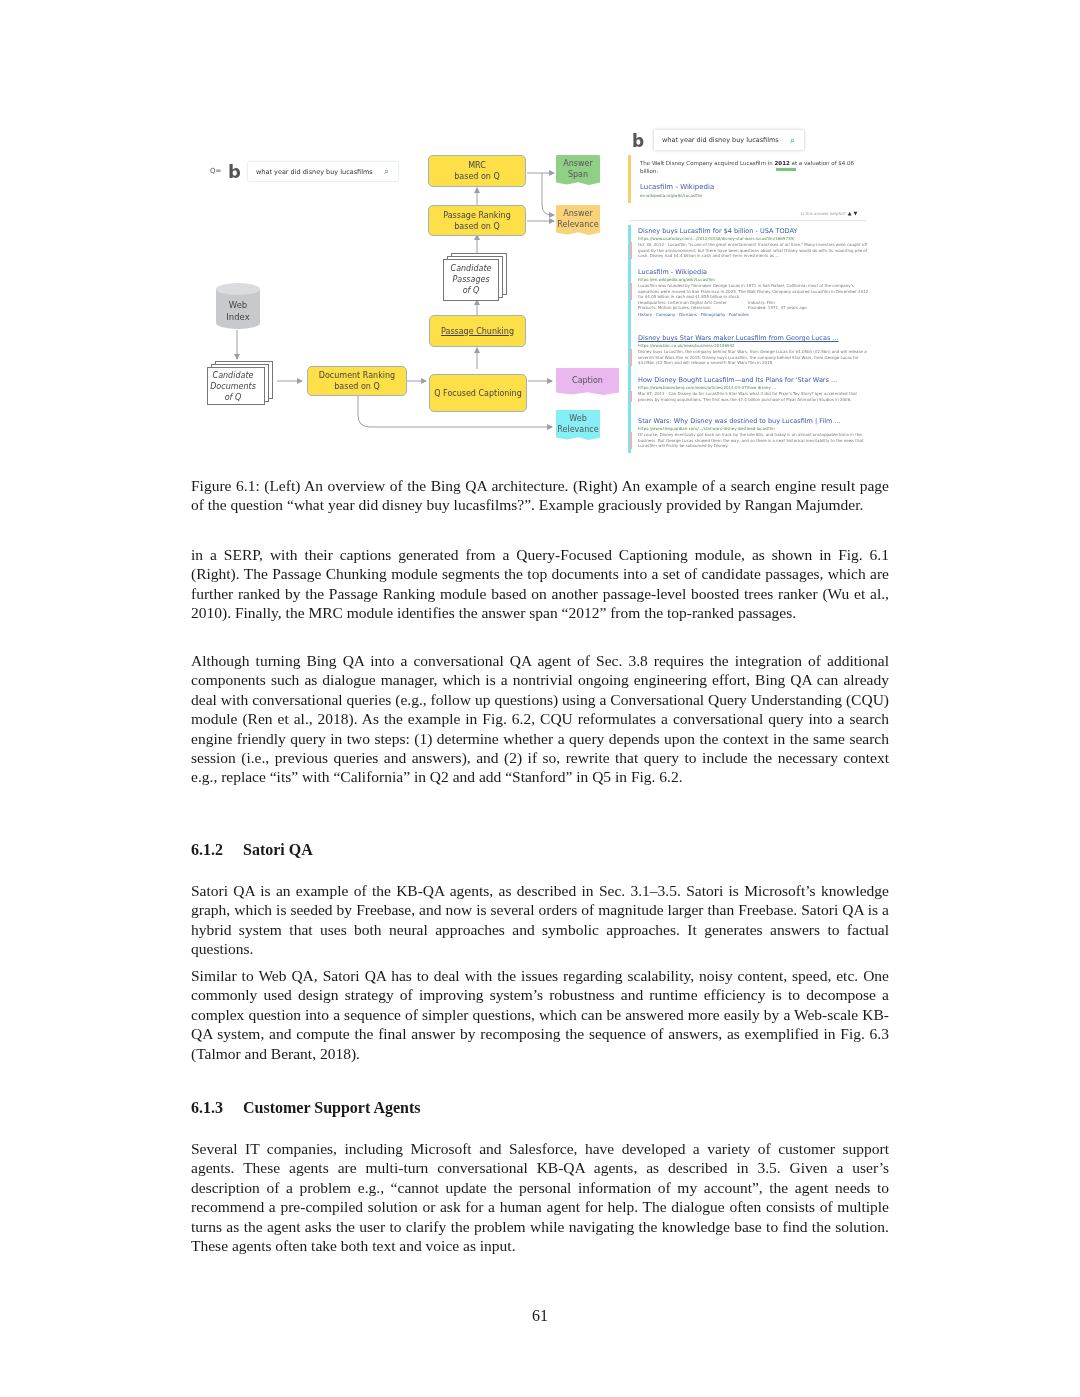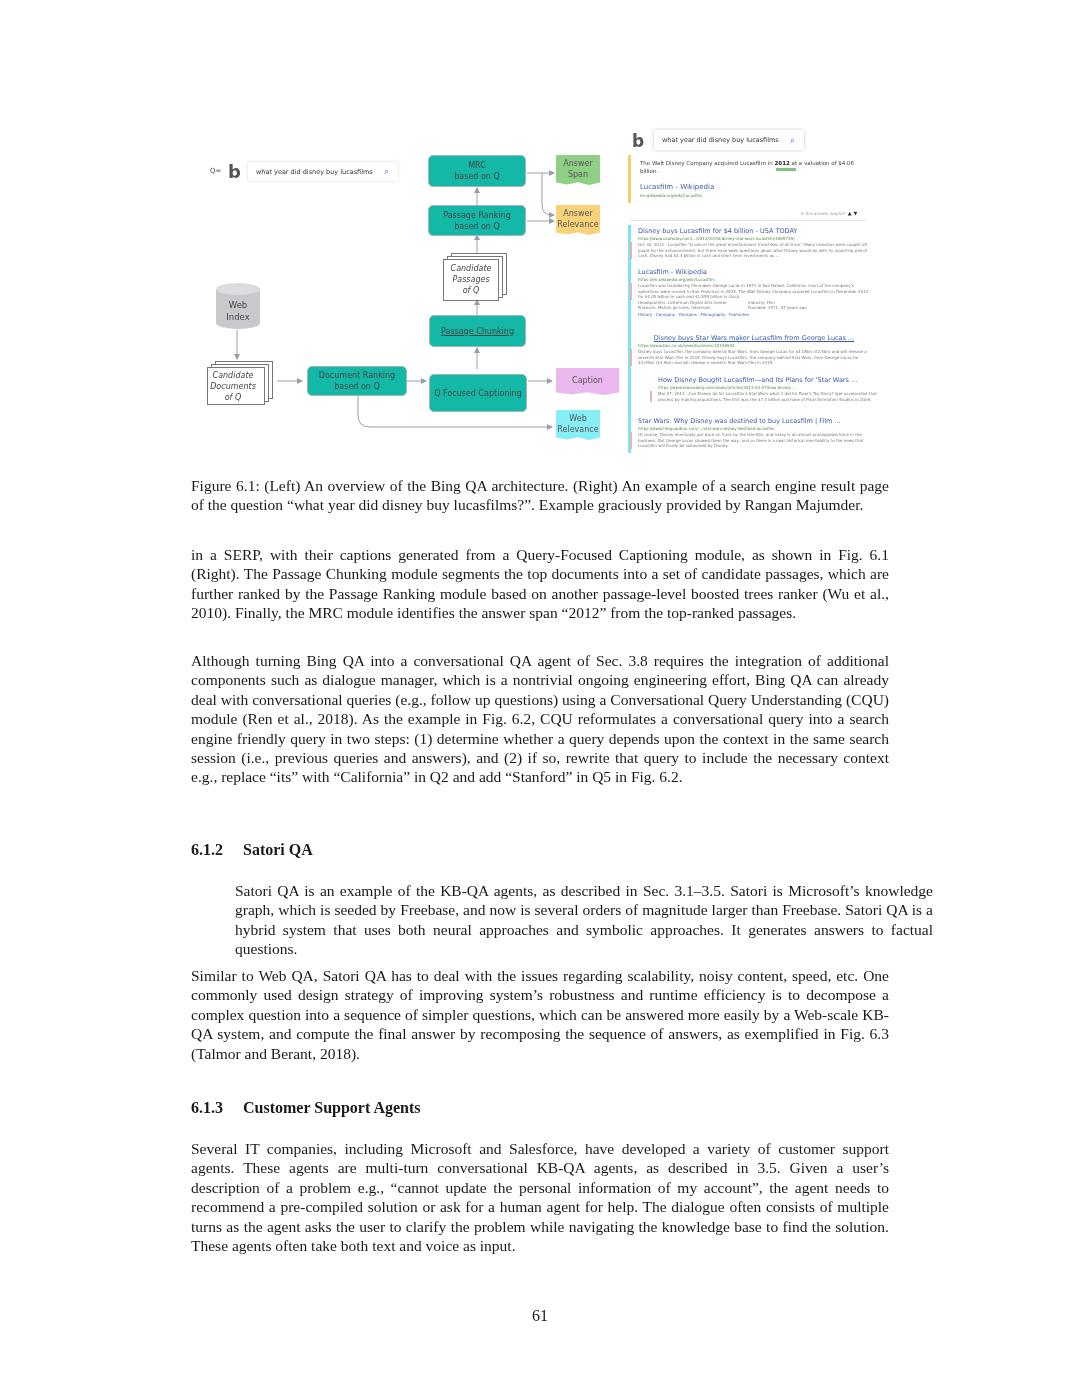--- a/index.html
+++ b/index.html
@@ -3,21 +3,21 @@
 <meta charset="utf-8">
 <style>
   * { box-sizing: border-box; margin: 0; padding: 0; }
   html, body { width: 1080px; height: 1397px; background: #ffffff; }
   body { position: relative; font-family: "Liberation Serif", serif; color: #1a1a1a; overflow: hidden; }
 
   
   .figure { position: absolute; left: 190px; top: 125px; width: 700px; height: 335px; }
   .diagram { position: absolute; left: 0; top: 0; width: 430px; height: 335px; font-family: "DejaVu Sans", sans-serif; }
   .diagram svg.wires { position: absolute; left: 0; top: 0; width: 430px; height: 335px; }
-  .dbox { position: absolute; background: #14b8a6; border: 1.5px solid #a8b0bc; border-radius: 5px;
+  .dbox { position: absolute; background: #fde047; border: 1.5px solid #a8b0bc; border-radius: 5px;
           font-size: 8px; color: #444; display: flex; align-items: center; justify-content: center;
           text-align: center; line-height: 11px; white-space: pre-line; }
   .tag { position: absolute; font-size: 8px; line-height: 11px; color: #555; display: flex; align-items: center;
          justify-content: center; text-align: center; white-space: pre-line;
          border-radius: 1px 1px 1px 1px; }
   .tag::after { content: ""; position: absolute; left: 0; right: 0; bottom: -3px; height: 4px;
                 background: inherit; clip-path: polygon(0 0,100% 0,100% 40%,75% 100%,50% 30%,25% 90%,0 40%); }
   .docstack { position: absolute; }
   .docstack .sheet { position: absolute; background: #fff; border: 1px solid #777; }
   .docstack .label { position: absolute; font-size: 8px; line-height: 11px; color: #444; text-align: center;
@@ -48,21 +48,21 @@
   .answer-card .txt b { color: #222; }
   .answer-card .hl { position: absolute; left: 148px; top: 13px; width: 20px; height: 3px; background: #7ec47e; }
   .answer-card .src-title { position: absolute; left: 12px; top: 28px; font-size: 7px; color: #3b5aa6; }
   .answer-card .src-url { position: absolute; left: 12px; top: 38px; font-size: 4px; color: #4a8a4a; }
   .feedback { position: absolute; left: 175px; top: 85px; font-size: 4px; color: #999; }
   .feedback span { color: #333; font-size: 5px; margin-left: 2px; }
   .serp-divider { position: absolute; left: 4px; top: 95px; width: 236px; height: 1px; background: #e3e3e3; }
   .webbar { position: absolute; left: 2px; top: 100px; width: 3px; height: 228px; background: #7fe3ee; }
   .result { position: absolute; left: 12px; width: 232px; }
   .result .rt { font-size: 6.5px; color: #3b5aa6; white-space: nowrap; overflow: hidden; }
-  .result .rt.u { text-decoration: underline; text-align: center; }
+  .result .rt.u { text-decoration: underline; }
   .result .ru { font-size: 4px; color: #4a8a4a; margin-top: 1px; white-space: nowrap; overflow: hidden; }
   .result .snip { position: relative; font-size: 4px; line-height: 5.5px; color: #777; padding-left: 0; margin-top: 1px; }
   .result .snip::before { content: ""; position: absolute; left: -8px; top: 0; width: 2px; height: 100%; background: #eab3b3; }
   .result .facts { font-size: 4px; line-height: 5.5px; color: #777; display: grid; grid-template-columns: 110px 110px; }
   .result .links { font-size: 4px; color: #3b5aa6; margin-top: 1px; }
 
   
   .caption, .para { position: absolute; left: 191px; width: 698px; font-size: 15.5px; line-height: 19.4px; text-align: justify; }
   .heading { position: absolute; left: 191px; font-size: 16px; font-weight: bold; }
   .heading .num { display: inline-block; width: 52px; }
@@ -196,41 +196,41 @@
       </div>
       <div class="links">History · Company · Divisions · Filmography · Footnotes</div>
     </div>
 
     <div class="result" style="top:209px;">
       <div class="rt u">Disney buys Star Wars maker Lucasfilm from George Lucas ...</div>
       <div class="ru">https://www.bbc.co.uk/news/business-20146942</div>
       <div class="snip">Disney buys Lucasfilm, the company behind Star Wars, from George Lucas for $4.05bn (£2.5bn) and will release a seventh Star Wars film in 2015. Disney buys Lucasfilm, the company behind Star Wars, from George Lucas for $4.05bn (£2.5bn) and will release a seventh Star Wars film in 2015.</div>
     </div>
 
-    <div class="result" style="top:251px;margin-left:20px;">
+    <div class="result" style="top:251px;">
       <div class="rt">How Disney Bought Lucasfilm—and Its Plans for 'Star Wars ...</div>
       <div class="ru">https://www.bloomberg.com/news/articles/2013-03-07/how-disney ...</div>
       <div class="snip">Mar 07, 2013 · Can Disney do for Lucasfilm's Star Wars what it did for Pixar's Toy Story? Iger accelerated that process by making acquisitions. The first was the $7.4 billion purchase of Pixar Animation Studios in 2006.</div>
     </div>
 
     <div class="result" style="top:292px;">
       <div class="rt">Star Wars: Why Disney was destined to buy Lucasfilm | Film ...</div>
       <div class="ru">https://www.theguardian.com/.../star-wars-disney-destined-lucasfilm</div>
       <div class="snip">Of course, Disney eventually got back on track by the late 80s, and today is an almost unstoppable force in the business. But George Lucas showed them the way, and so there is a neat historical inevitability to the news that Lucasfilm will finally be subsumed by Disney.</div>
     </div>
   </div>
 </div>
 
 <p class="caption" style="top:476px;">Figure 6.1: (Left) An overview of the Bing QA architecture. (Right) An example of a search engine result page of the question “what year did disney buy lucasfilms?”. Example graciously provided by Rangan Majumder.</p>
 
 <p class="para" style="top:545px;">in a SERP, with their captions generated from a Query-Focused Captioning module, as shown in Fig. 6.1 (Right). The Passage Chunking module segments the top documents into a set of candidate passages, which are further ranked by the Passage Ranking module based on another passage-level boosted trees ranker (Wu et al., 2010). Finally, the MRC module identifies the answer span “2012” from the top-ranked passages.</p>
 <p class="para" style="top:651px;">Although turning Bing QA into a conversational QA agent of Sec. 3.8 requires the integration of additional components such as dialogue manager, which is a nontrivial ongoing engineering effort, Bing QA can already deal with conversational queries (e.g., follow up questions) using a Conversational Query Understanding (CQU) module (Ren et al., 2018). As the example in Fig. 6.2, CQU reformulates a conversational query into a search engine friendly query in two steps: (1) determine whether a query depends upon the context in the same search session (i.e., previous queries and answers), and (2) if so, rewrite that query to include the necessary context e.g., replace “its” with “California” in Q2 and add “Stanford” in Q5 in Fig. 6.2.</p>
 
 <h3 class="heading" style="top:841px;"><span class="num">6.1.2</span><span>Satori QA</span></h3>
 
-<p class="para" style="top:881px;margin-left:44px;">Satori QA is an example of the KB-QA agents, as described in Sec. 3.1–3.5. Satori is Microsoft’s knowledge graph, which is seeded by Freebase, and now is several orders of magnitude larger than Freebase. Satori QA is a hybrid system that uses both neural approaches and symbolic approaches. It generates answers to factual questions.</p>
+<p class="para" style="top:881px;">Satori QA is an example of the KB-QA agents, as described in Sec. 3.1–3.5. Satori is Microsoft’s knowledge graph, which is seeded by Freebase, and now is several orders of magnitude larger than Freebase. Satori QA is a hybrid system that uses both neural approaches and symbolic approaches. It generates answers to factual questions.</p>
 <p class="para" style="top:966px;">Similar to Web QA, Satori QA has to deal with the issues regarding scalability, noisy content, speed, etc. One commonly used design strategy of improving system’s robustness and runtime efficiency is to decompose a complex question into a sequence of simpler questions, which can be answered more easily by a Web-scale KB-QA system, and compute the final answer by recomposing the sequence of answers, as exemplified in Fig. 6.3 (Talmor and Berant, 2018).</p>
 
 <h3 class="heading" style="top:1099px;"><span class="num">6.1.3</span><span>Customer Support Agents</span></h3>
 
 <p class="para" style="top:1139px;">Several IT companies, including Microsoft and Salesforce, have developed a variety of customer support agents. These agents are multi-turn conversational KB-QA agents, as described in 3.5. Given a user’s description of a problem e.g., “cannot update the personal information of my account”, the agent needs to recommend a pre-compiled solution or ask for a human agent for help. The dialogue often consists of multiple turns as the agent asks the user to clarify the problem while navigating the knowledge base to find the solution. These agents often take both text and voice as input.</p>
 
 <div class="pagenum">61</div>
 
 </body></html>

